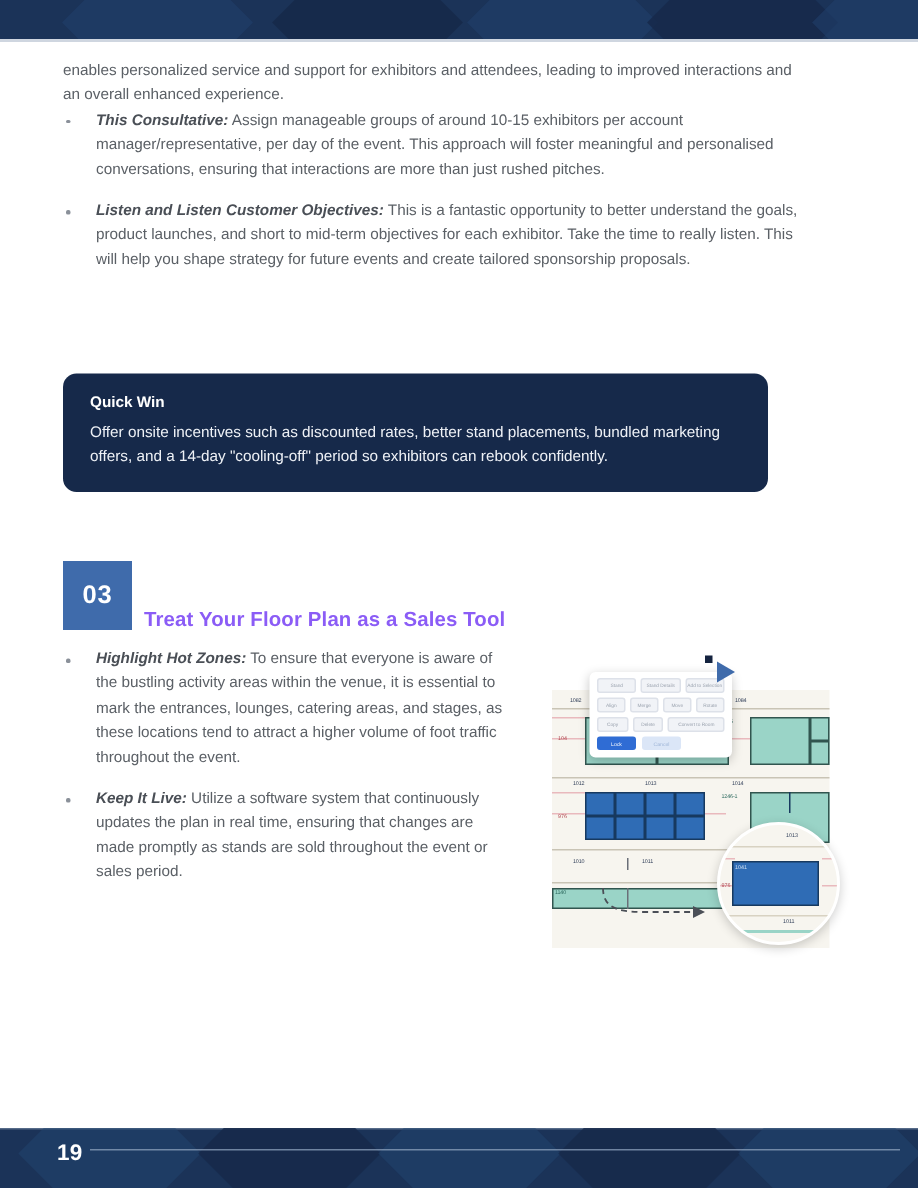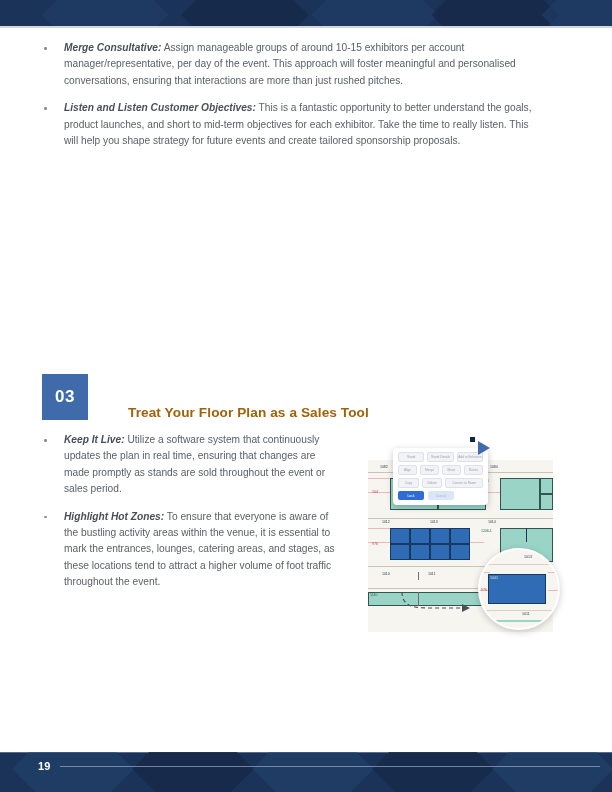--- a/index.html
+++ b/index.html
@@ -74,21 +74,21 @@
   .footer-band .chev.f3 { left: 270px; }
   .footer-band .chev.f4 { left: 390px; background:#16294a; opacity:.8;}
   .footer-band .chev.f5 { left: 510px; }
   .footer-topline {
     position:absolute; left:0; top:0; width:612px; height:1px;
     background:#9fb0c6; opacity:.45;
   }
   .page-number {
     position: absolute;
     left: 38px; top: 760px;
-    font-size: 11px;
+    font-size: 15px;
     font-weight: bold;
     color: #ffffff;
     letter-spacing: .2px;
   }
   .footer-line {
     position: absolute;
     left: 60px; top: 766px;
     width: 540px; height: 1px;
     background: #8fa3bd;
     opacity: .75;
@@ -174,24 +174,24 @@
     background: #3f6bab;
     display: flex;
     align-items: center;
     justify-content: center;
     font-size: 17px;
     font-weight: bold;
     color: #ffffff;
     letter-spacing: .5px;
   }
   .sec-title {
-    margin-left: 40px;
+    margin-left: 8px;
     font-size: 13.6px;
     font-weight: bold;
-    color: #a16207;
+    color: #8b5cf6;
     letter-spacing: .1px;
   }
 
   
   .lower {
     position: absolute;
     left: 42px;
     top: 432px;
     width: 300px;
   }
@@ -330,37 +330,42 @@
   <div class="header-band">
     <div class="chev c1"></div>
     <div class="chev c2"></div>
     <div class="chev c3"></div>
     <div class="chev c4"></div>
     <div class="chev c5"></div>
   </div>
   <div class="header-rule"></div>
 
   <div class="content">
+    <p class="body para">enables personalized service and support for exhibitors and attendees, leading to improved interactions and an overall enhanced experience.</p>
 
     <ul class="bullets">
-      <li><span class="lead-i">Merge Consultative:</span><span> Assign manageable groups of around 10-15 exhibitors per account manager/representative, per day of the event. This approach will foster meaningful and personalised conversations, ensuring that interactions are more than just rushed pitches.</span></li>
+      <li><span class="lead-i">This Consultative:</span><span> Assign manageable groups of around 10-15 exhibitors per account manager/representative, per day of the event. This approach will foster meaningful and personalised conversations, ensuring that interactions are more than just rushed pitches.</span></li>
       <li><span class="lead-i">Listen and Listen Customer Objectives:</span><span> This is a fantastic opportunity to better understand the goals, product launches, and short to mid-term objectives for each exhibitor. Take the time to really listen. This will help you shape strategy for future events and create tailored sponsorship proposals.</span></li>
     </ul>
   </div>
 
+  <div class="callout">
+    <p class="callout-title">Quick Win</p>
+    <p class="callout-text">Offer onsite incentives such as discounted rates, better stand placements, bundled marketing offers, and a 14-day "cooling-off" period so exhibitors can rebook confidently.</p>
+  </div>
 
   <div class="sec-head">
     <div class="sec-badge">03</div>
     <div class="sec-title">Treat Your Floor Plan as a Sales Tool</div>
   </div>
 
   <div class="lower">
     <ul class="bullets">
+      <li><span class="lead-i">Highlight Hot Zones:</span><span> To ensure that everyone is aware of the bustling activity areas within the venue, it is essential to mark the entrances, lounges, catering areas, and stages, as these locations tend to attract a higher volume of foot traffic throughout the event.</span></li>
       <li><span class="lead-i">Keep It Live:</span><span> Utilize a software system that continuously updates the plan in real time, ensuring that changes are made promptly as stands are sold throughout the event or sales period.</span></li>
-      <li><span class="lead-i">Highlight Hot Zones:</span><span> To ensure that everyone is aware of the bustling activity areas within the venue, it is essential to mark the entrances, lounges, catering areas, and stages, as these locations tend to attract a higher volume of foot traffic throughout the event.</span></li>
     </ul>
   </div>
 
 
   <div class="plan">
 
     <div class="canvas"></div>
 
     <div class="gline" style="left:8px; top:40px; width:185px;"></div>
     <div class="aisle" style="left:8px; top:46px; width:22px;"></div>

